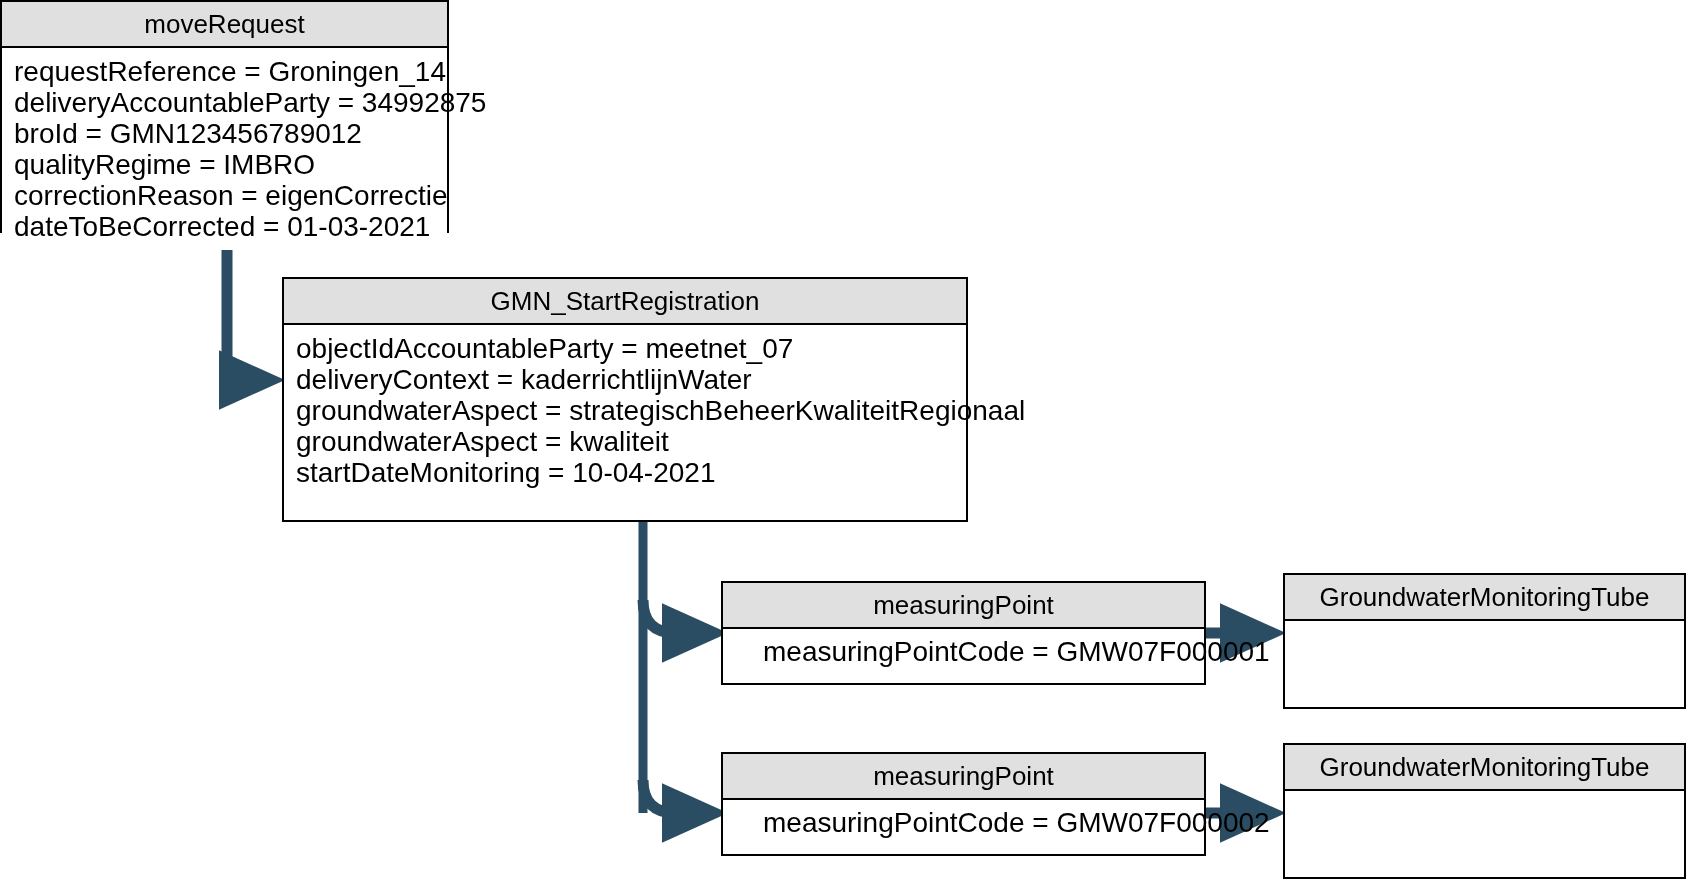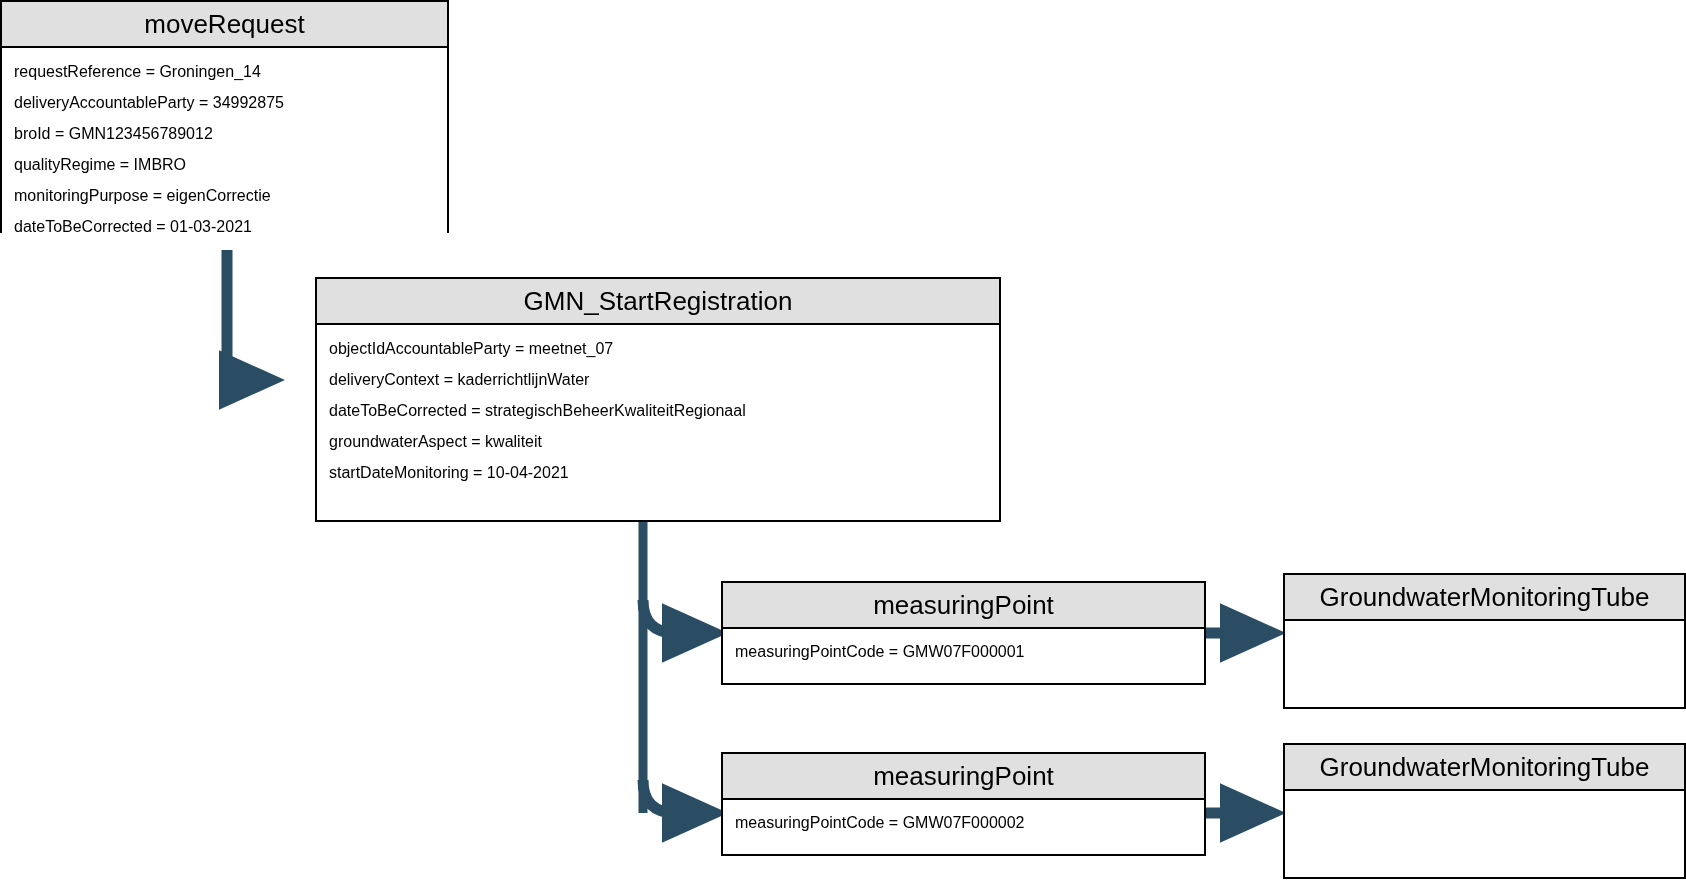--- a/index.html
+++ b/index.html
@@ -33,29 +33,30 @@
     font-size: 26px;
     line-height: 44px;
     height: 46px;
     color: #000;
     white-space: nowrap;
     overflow: hidden;
   }
   .uml-attrs {
     box-sizing: border-box;
     padding: 8px 10px 8px 12px;
-    font-size: 16px;
+    font-size: 28px;
     line-height: 31px;
     background: #ffffff;
   }
   .uml-attrs .row {
     white-space: nowrap;
   }
   .uml-attrs.compact {
     padding: 7px 10px 9px 12px;
+    margin-left: 28px;
   }
   svg.links {
     position: absolute;
     left: 0;
     top: 0;
     width: 1686px;
     height: 886px;
     z-index: 1;
     pointer-events: none;
   }
@@ -86,31 +87,31 @@
     <path d="M 1206,813 L 1253,813" fill="none" stroke="#2b4d63" stroke-width="11" stroke-linecap="butt" marker-end="url(#arrowhead)"></path>
   </svg>
 
   <div class="uml-box" style="left:0px; top:0px; width:449px; height:233px;">
     <div class="uml-title">moveRequest</div>
     <div class="uml-attrs">
       <div class="row">requestReference = Groningen_14</div>
       <div class="row">deliveryAccountableParty = 34992875</div>
       <div class="row">broId = GMN123456789012</div>
       <div class="row">qualityRegime = IMBRO</div>
-      <div class="row">monitoringPurpose = eigenCorrectie</div>
+      <div class="row">correctionReason = eigenCorrectie</div>
       <div class="row">dateToBeCorrected = 01-03-2021</div>
     </div>
   </div>
 
-  <div class="uml-box" style="left:315px; top:277px; width:686px; height:245px;">
+  <div class="uml-box" style="left:282px; top:277px; width:686px; height:245px;">
     <div class="uml-title">GMN_StartRegistration</div>
     <div class="uml-attrs">
       <div class="row">objectIdAccountableParty = meetnet_07</div>
       <div class="row">deliveryContext = kaderrichtlijnWater</div>
-      <div class="row">dateToBeCorrected = strategischBeheerKwaliteitRegionaal</div>
+      <div class="row">groundwaterAspect = strategischBeheerKwaliteitRegionaal</div>
       <div class="row">groundwaterAspect = kwaliteit</div>
       <div class="row">startDateMonitoring = 10-04-2021</div>
     </div>
   </div>
 
   <div class="uml-box" style="left:721px; top:581px; width:485px; height:104px;">
     <div class="uml-title">measuringPoint</div>
     <div class="uml-attrs compact">
       <div class="row">measuringPointCode = GMW07F000001</div>
     </div>

